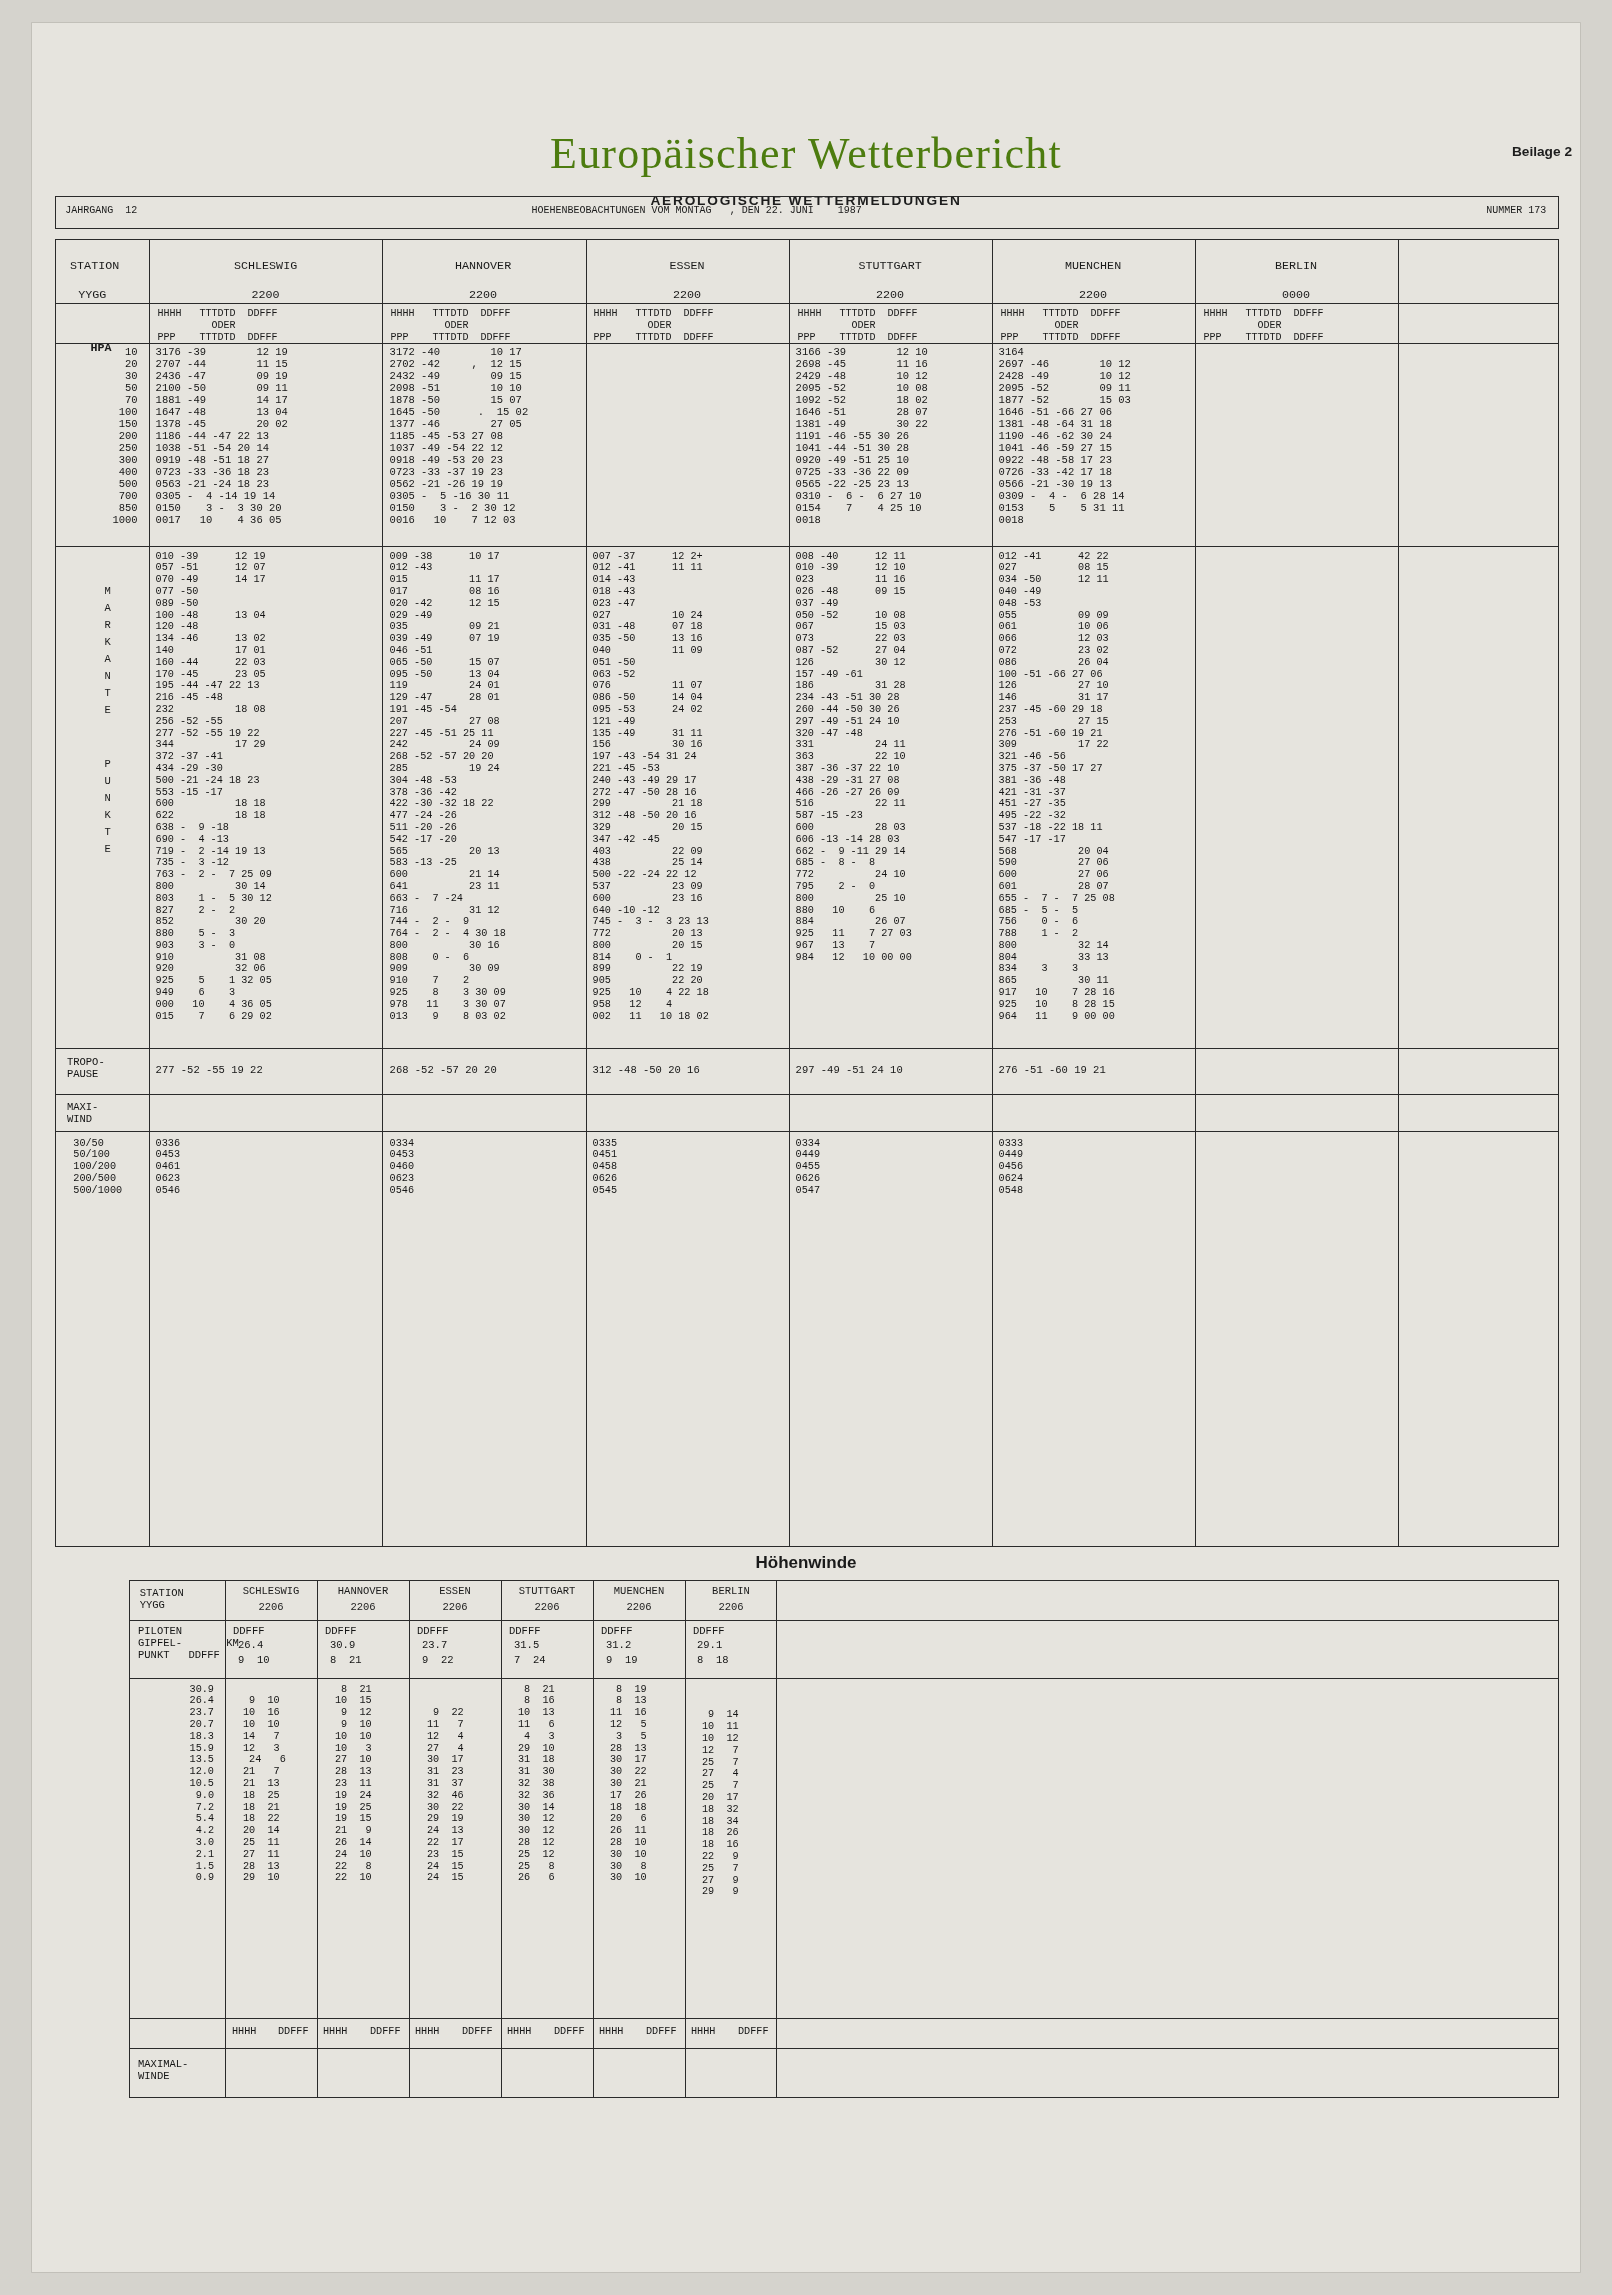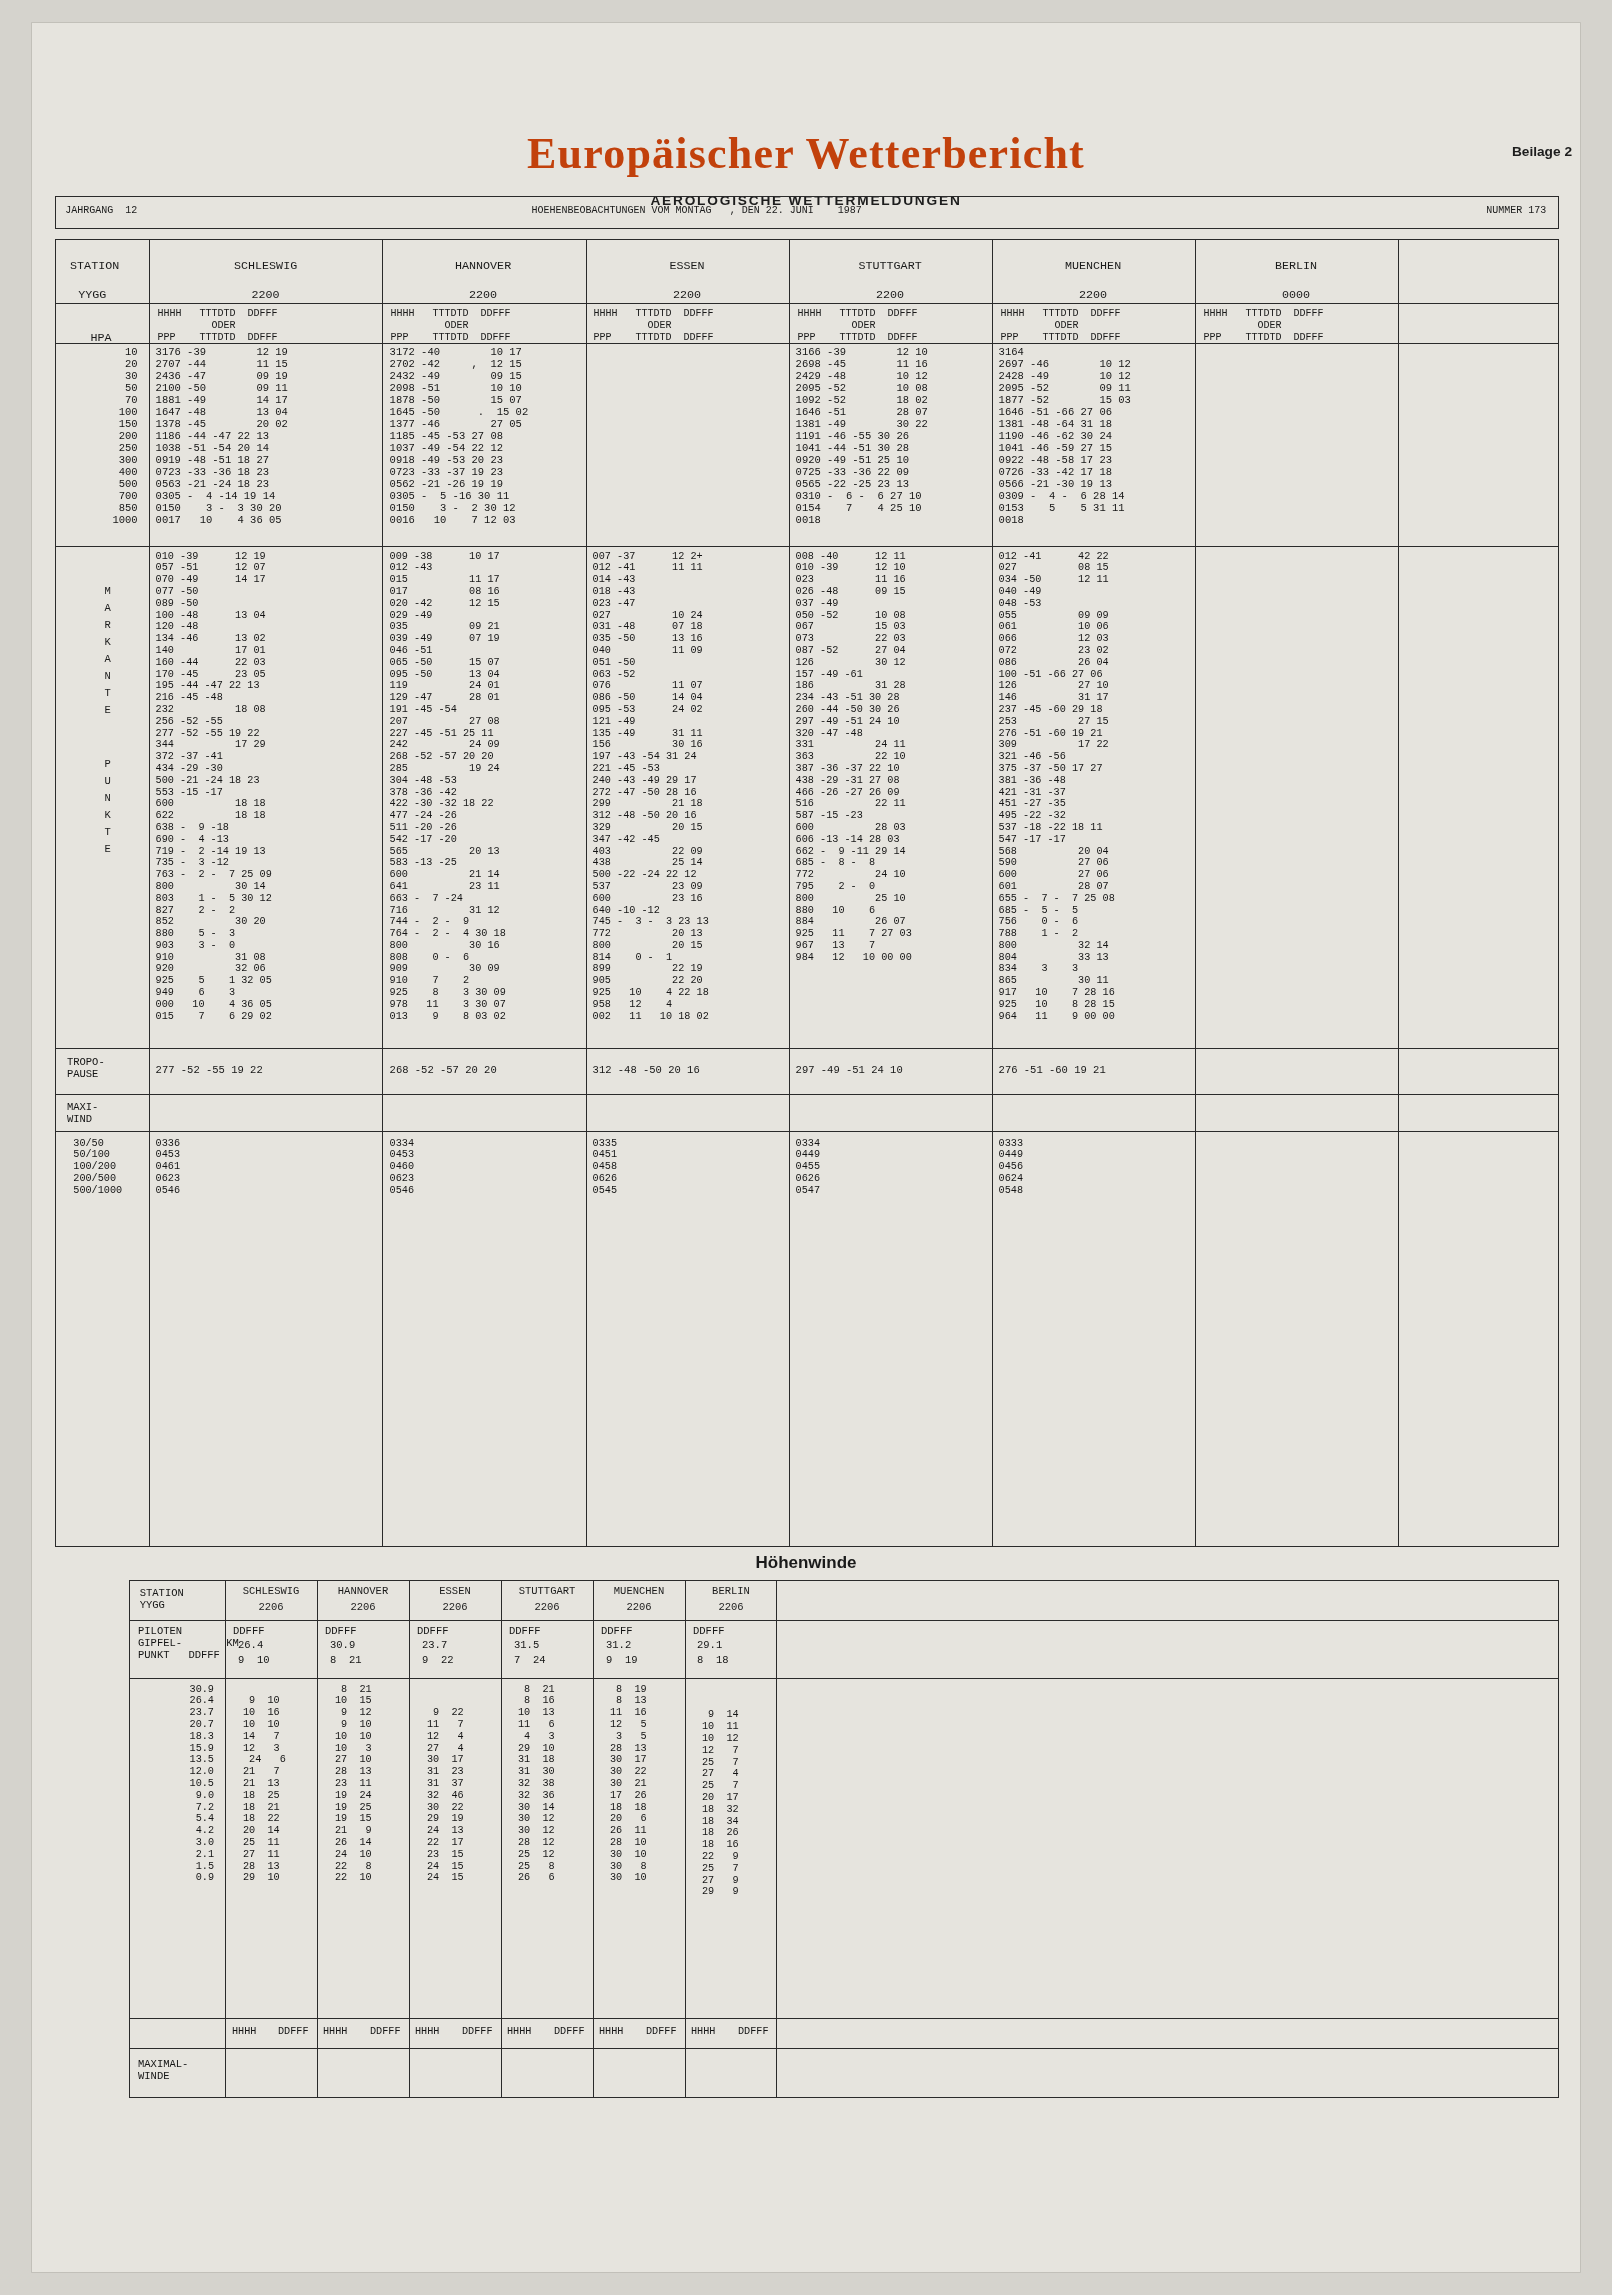--- a/index.html
+++ b/index.html
@@ -30,25 +30,25 @@
   }
 
   
   .masthead {
     position: absolute;
     left: 0; top: 0; width: 1548px;
     text-align: center;
   }
   .main-title {
     font-family: "Liberation Serif", serif;
-    font-weight: bold;
+    font-weight: normal;
     font-size: 44px;
     letter-spacing: 1.2px;
     margin-top: 105px;
-    color: #c2410c;
+    color: #4d7c0f;
   }
   .subtitle1 {
     font-family: "Liberation Sans", sans-serif;
     font-weight: bold;
     font-size: 12px;
     margin-top: 11.3px;
     letter-spacing: 0.2px;
     color: #1d1d1d;
   }
   .subtitle2 {
@@ -175,21 +175,21 @@
 
     <div class="hline" style="top:63px;"></div>
     <div class="hline" style="top:103px;"></div>
     <div class="hline" style="top:306px;"></div>
     <div class="hline" style="top:808px;"></div>
     <div class="hline" style="top:854px;"></div>
     <div class="hline" style="top:891px;"></div>
 
     <div class="stationlabel" style="left:14.5px; top:19.3px;">STATION</div>
     <div class="stationlabel" style="left:22.6px; top:48px;">YYGG</div>
-    <div class="stationlabel" style="left:35px; top:91px;">HPA</div>
+    <div class="stationlabel" style="left:35px; top:101px;font-weight:bold;">HPA</div>
 
     <div class="sidelabel" style="left:32px; top:343px; width:40px;">M
 A
 R
 K
 A
 N
 T
 E</div>
     <div class="sidelabel" style="left:32px; top:516px; width:40px;">P

